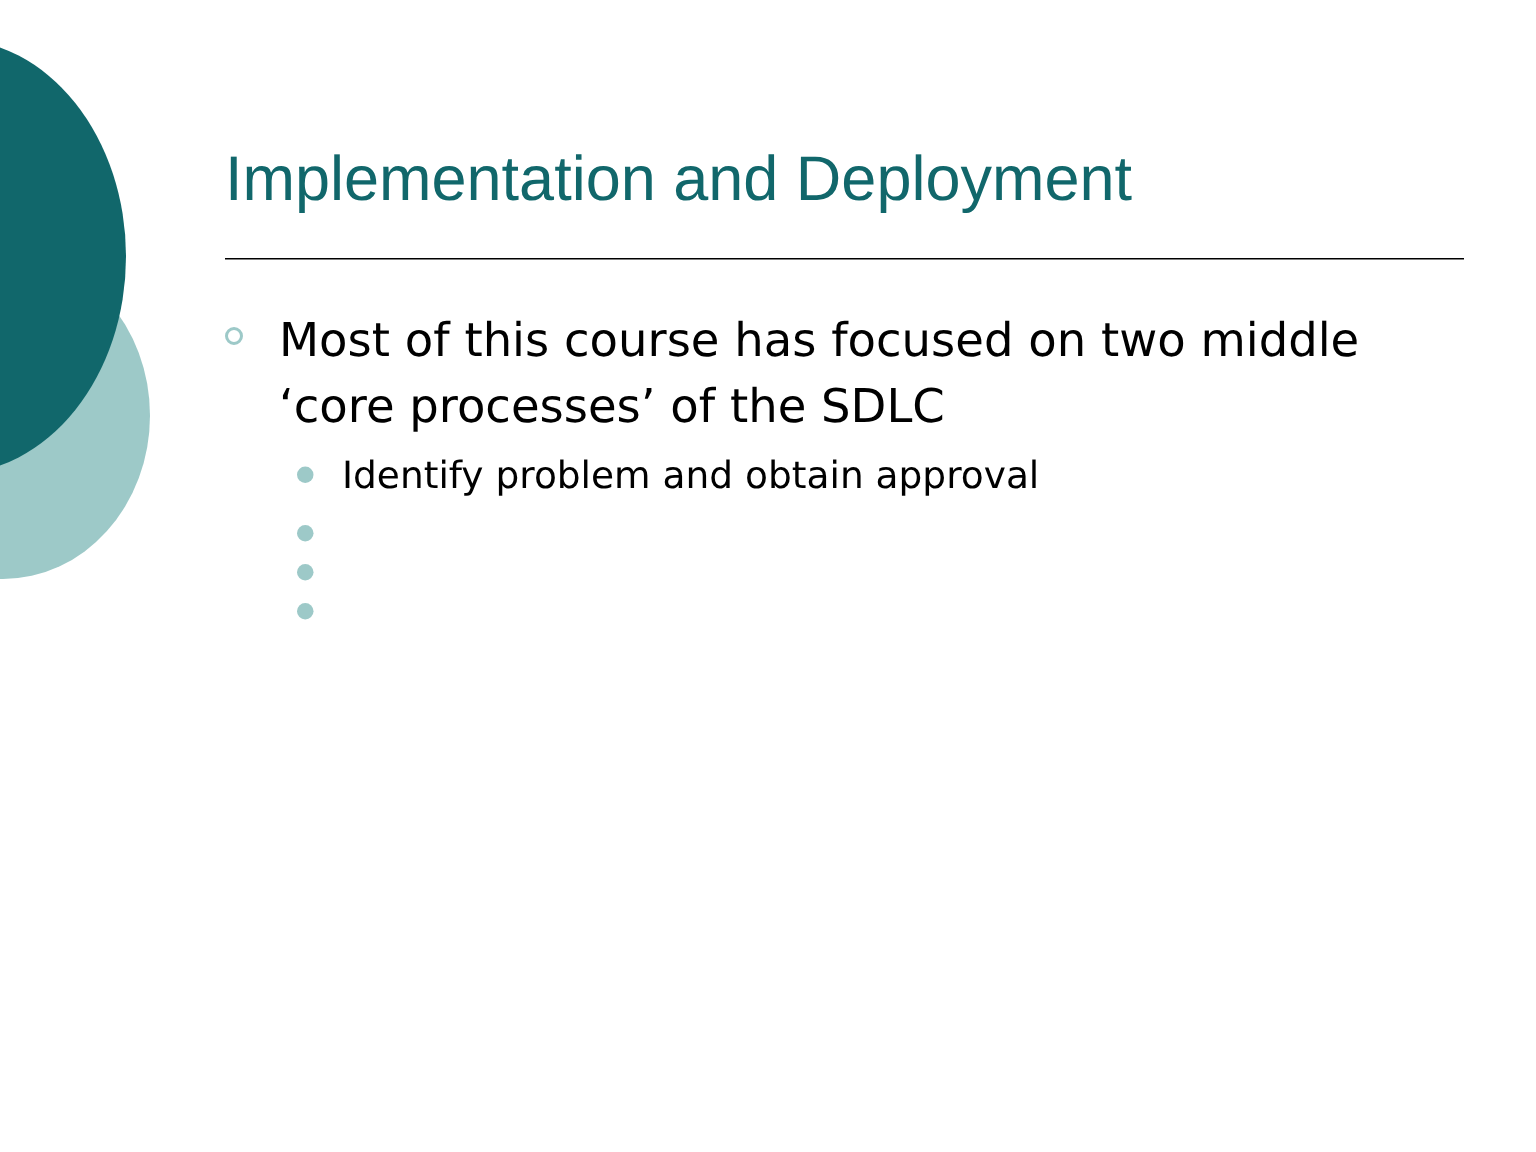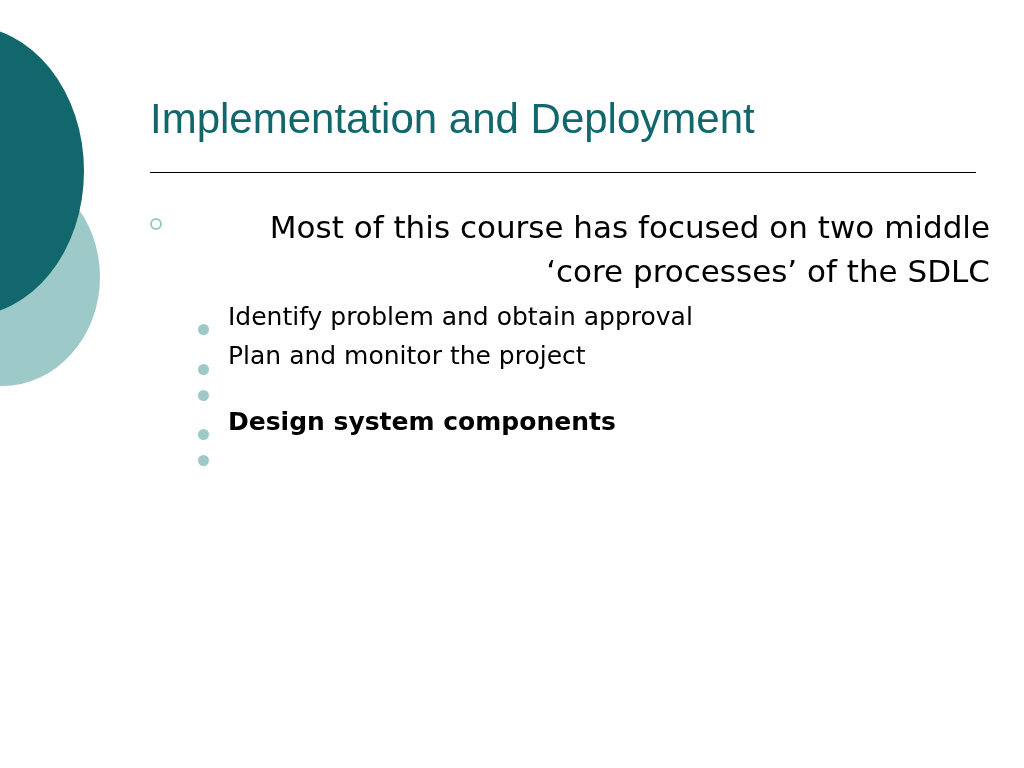--- a/index.html
+++ b/index.html
@@ -62,21 +62,20 @@
   .body {
     position: absolute;
     left: 150px;
     top: 205px;
     width: 840px;
   }
   .lvl1 {
     display: flex;
     align-items: flex-start;
     margin-bottom: 2px;
-    text-align: right;
   }
   .lvl1 .bullet {
     width: 36px;
     flex: 0 0 36px;
     padding-top: 13px;
     box-sizing: border-box;
   }
   .lvl1 .bullet .ring {
     display: block;
     width: 12px;
@@ -88,21 +87,21 @@
   .lvl1 .txt {
     font-size: 31px;
     line-height: 1.42;
     color: #000000;
   }
   .lvl2-list {
     margin-top: 6px;
   }
   .lvl2 {
     display: flex;
-    align-items: flex-end;
+    align-items: flex-start;
     margin-bottom: 3px;
     padding-left: 48px;
   }
   .lvl2 .bullet {
     width: 30px;
     flex: 0 0 30px;
     padding-top: 12px;
     box-sizing: border-box;
   }
   .lvl2 .bullet .dot {
@@ -174,35 +173,28 @@
         <span class="bullet">
             <span class="dot"></span>
           </span>
         <span class="txt">Identify problem and obtain approval</span>
       </div>
 
       <div class="lvl2">
         <span class="bullet">
             <span class="dot"></span>
           </span>
-        <span class="txt">Plan and monitor the project</span>
-      </div>
-
-      <div class="lvl2">
-        <span class="bullet">
-            <span class="dot"></span>
-          </span>
-      </div>
-
-      <div class="lvl2">
-        <span class="bullet">
-            <span class="dot"></span>
-          </span>
-        <span class="txt bold">Design system components</span>
-      </div>
+      </div>
+
+      <div class="lvl2">
+        <span class="bullet">
+            <span class="dot"></span>
+          </span>
+      </div>
+
 
       <div class="lvl2">
         <span class="bullet">
             <span class="dot"></span>
           </span>
       </div>
 
 
     </div>
   </div>

